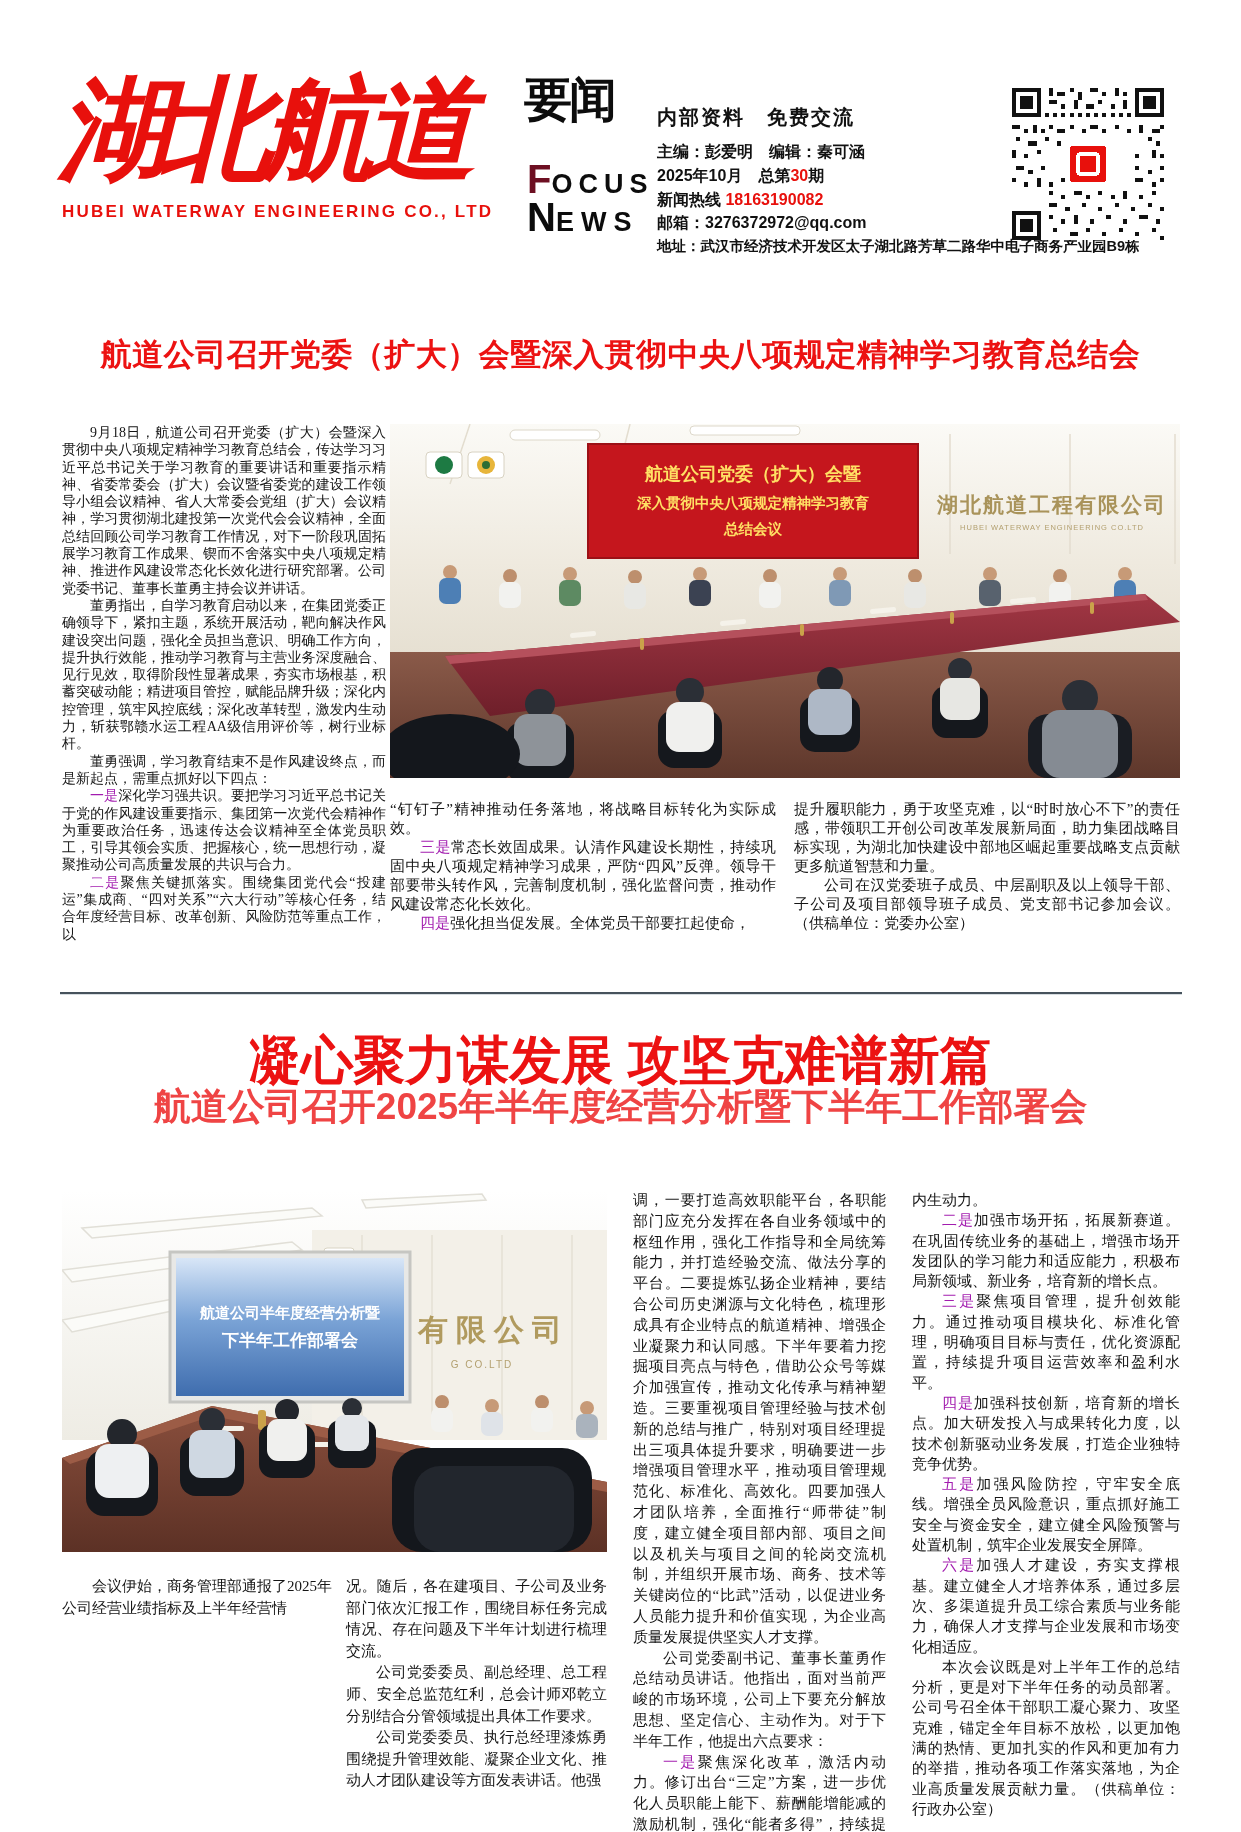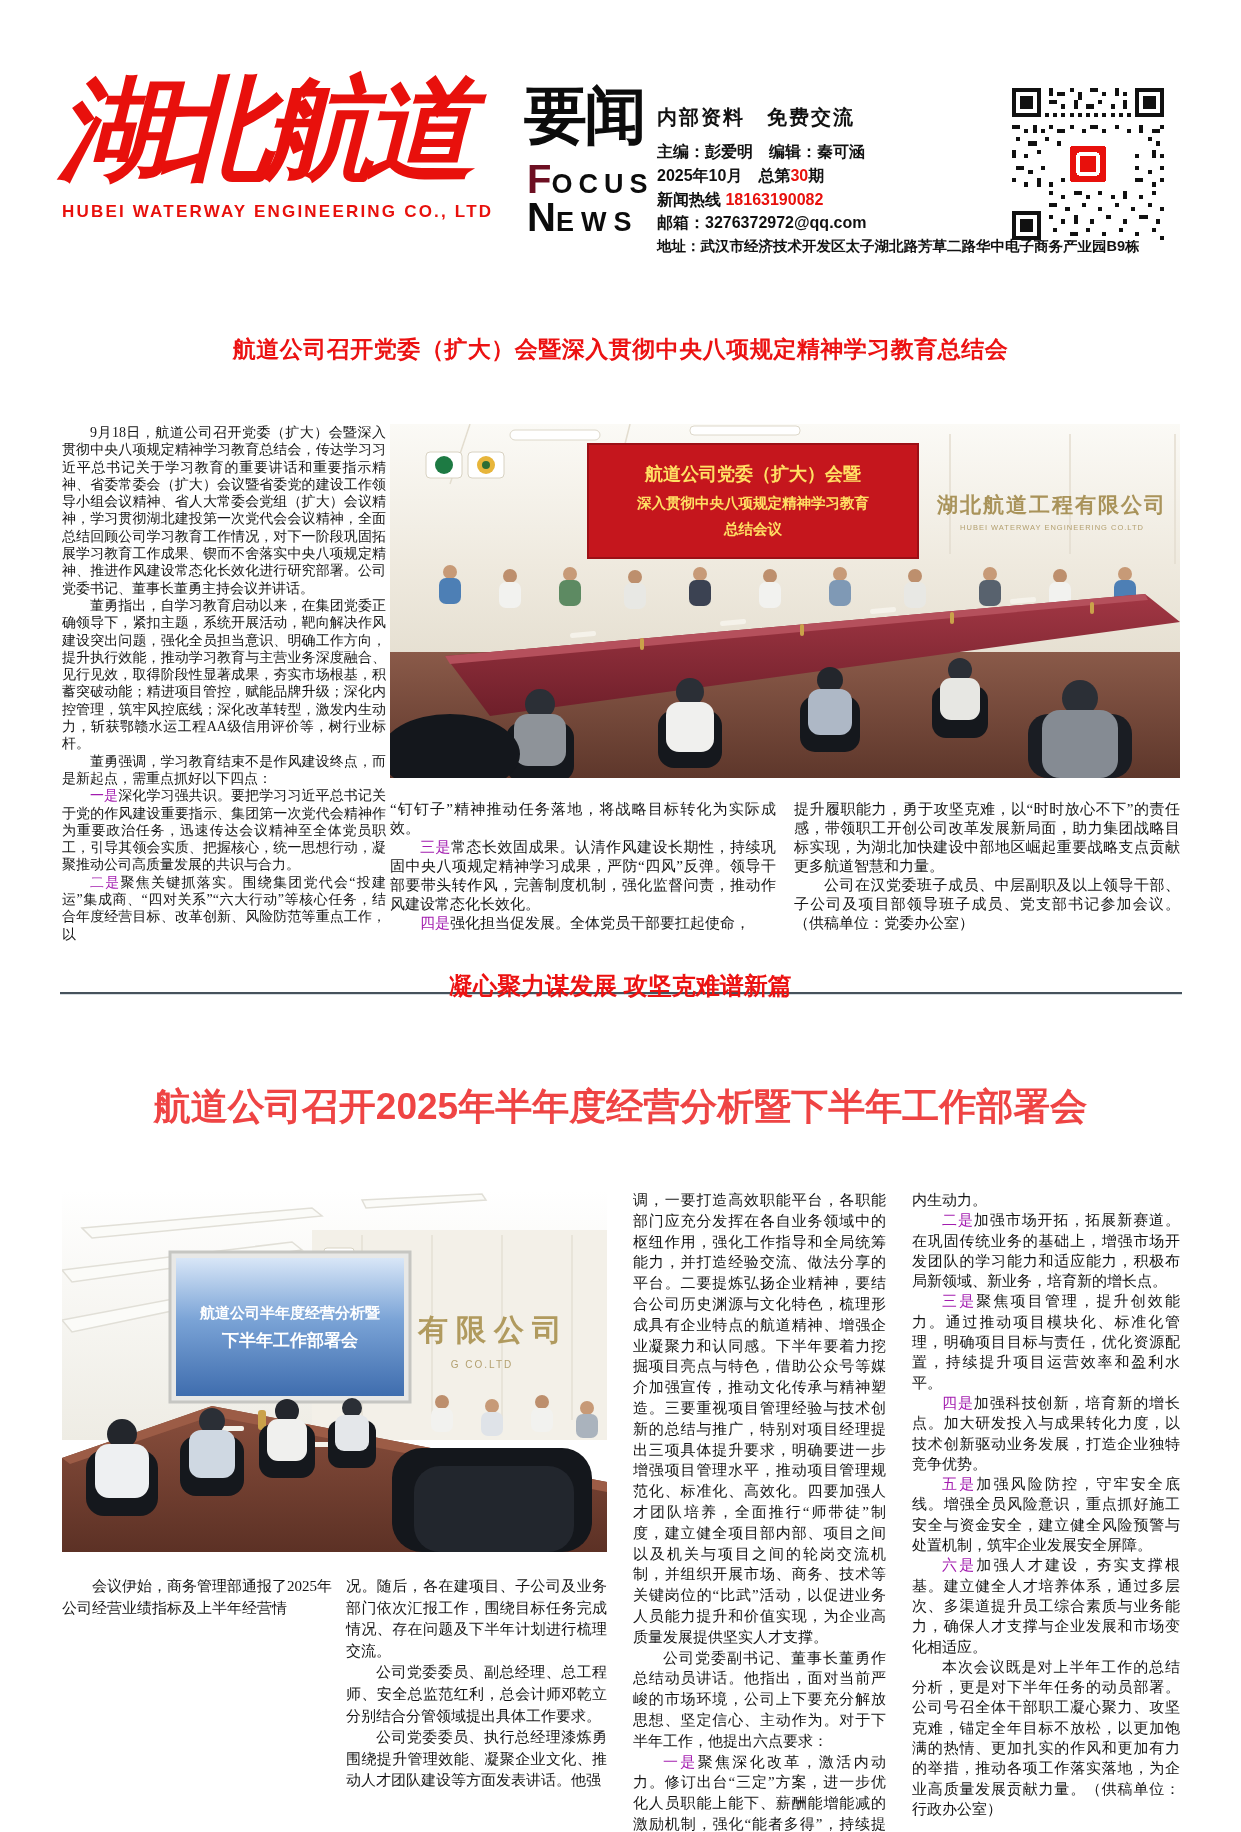--- a/index.html
+++ b/index.html
@@ -4,40 +4,40 @@
 <style>
   html,body{margin:0;padding:0;background:#888;}
   #page{position:relative;width:1241px;height:1832px;background:#ffffff;margin:0 auto;overflow:hidden;
         font-family:"Liberation Serif","DejaVu Serif",serif;color:#151515;padding-left:20px;}
   .abs{position:absolute;}
   .sans{font-family:"Liberation Sans","DejaVu Sans",sans-serif;}
   
   .logo-cn{left:58px;top:72px;width:470px;font-size:112px;line-height:1.05;font-weight:bold;font-style:italic;
            color:#e8100c;letter-spacing:-10px;white-space:nowrap;}
   .logo-en{left:62px;top:202px;font-size:17px;font-weight:600;color:#e8100c;letter-spacing:2.2px;white-space:nowrap;}
-  .sec-cn{left:524px;top:84px;font-size:63px;font-weight:900;color:#0c0c0c;letter-spacing:-3px;line-height:1;}
+  .sec-cn{left:524px;top:76px;font-size:48px;font-weight:900;color:#0c0c0c;letter-spacing:-3px;line-height:1;}
   .focus-line{left:527px;top:159px;line-height:1;white-space:nowrap;color:#0c0c0c;font-weight:bold;}
   .focus-line .big{font-size:40px;color:#6d0f22;}
   .focus-line .rest{font-size:27px;letter-spacing:6px;}
   .news-line{left:527px;top:197px;line-height:1;white-space:nowrap;color:#0c0c0c;font-weight:bold;}
   .news-line .big{font-size:40px;color:#0c0c0c;}
   .news-line .rest{font-size:27px;letter-spacing:7px;}
   .mi{left:657px;white-space:nowrap;font-weight:bold;color:#111;}
   .mi-tag{top:104px;font-size:20px;letter-spacing:2px;}
   .mi-ed{top:142px;font-size:16px;}
   .mi-issue{top:166px;font-size:16px;}
   .mi-hot{top:190px;font-size:16px;}
   .mi-mail{top:213px;font-size:16px;}
   .mi-addr{top:237px;font-size:14.5px;}
   .red{color:#e8100c;}
   .qr{left:1012px;top:88px;width:152px;height:152px;}
   
-  .a1-title{left:0;top:334px;width:1241px;text-align:center;font-size:23px;font-weight:bold;color:#ec1212;
+  .a1-title{left:0;top:334px;width:1241px;text-align:center;font-size:31px;font-weight:bold;color:#ec1212;
             font-family:"Liberation Sans","DejaVu Sans",sans-serif;letter-spacing:0.5px;}
-  .a2-title-red{left:0;top:970px;width:1241px;text-align:center;font-size:24px;font-weight:bold;color:#ec1212;
+  .a2-title-red{left:0;top:1026px;width:1241px;text-align:center;font-size:52px;font-weight:bold;color:#ec1212;
             font-family:"Liberation Sans","DejaVu Sans",sans-serif;}
   .a2-title-black{left:0;top:1082px;width:1241px;text-align:center;font-size:37px;font-weight:bold;color:#ef4444;
             font-family:"Liberation Sans","DejaVu Sans",sans-serif;}
   
   .col p{margin:0;text-align:justify;}
   .ind{text-indent:2em;}
   .lead{color:#a21caf;}
   .a1c1{left:62px;top:424px;width:324px;font-size:14px;line-height:17.3px;}
   .a1ph{left:390px;top:424px;width:790px;height:354px;}
   .a1c2{left:390px;top:800px;width:386px;font-size:15px;line-height:19px;}

